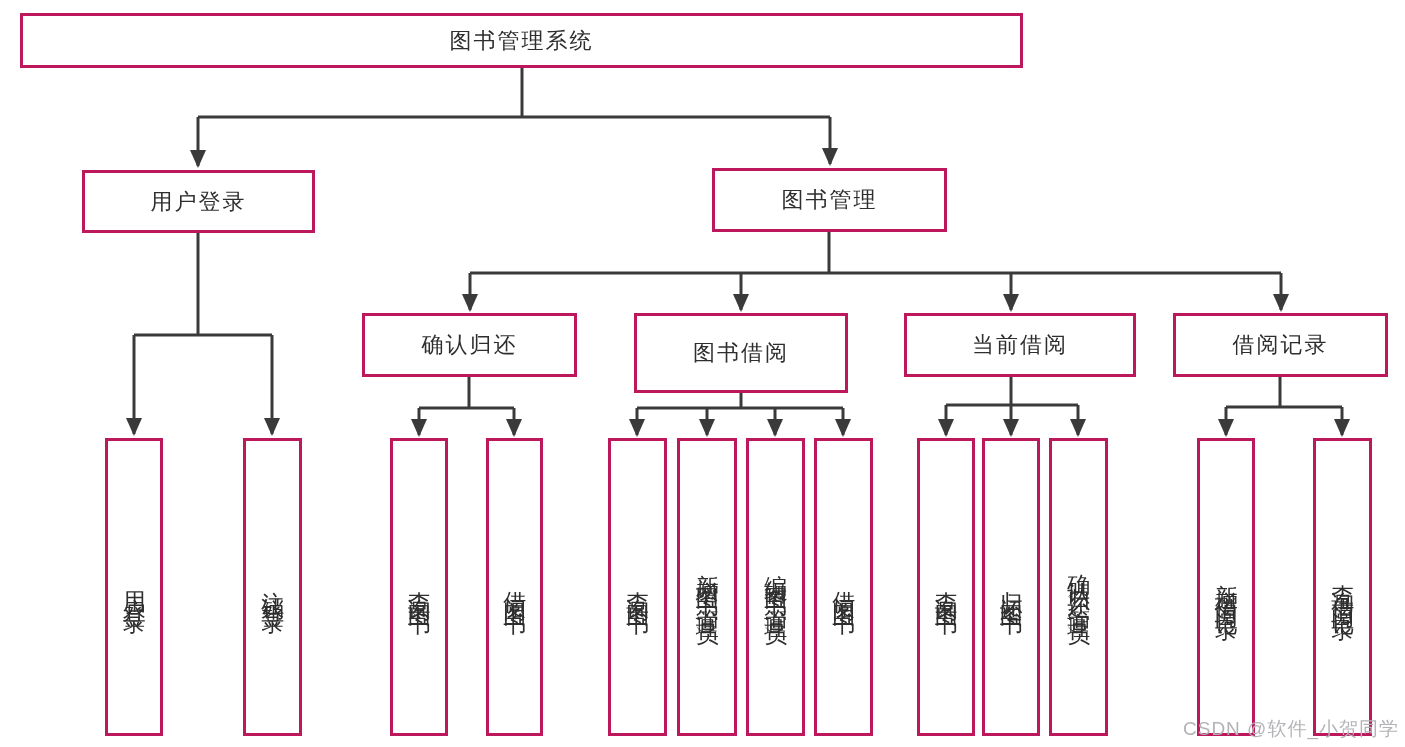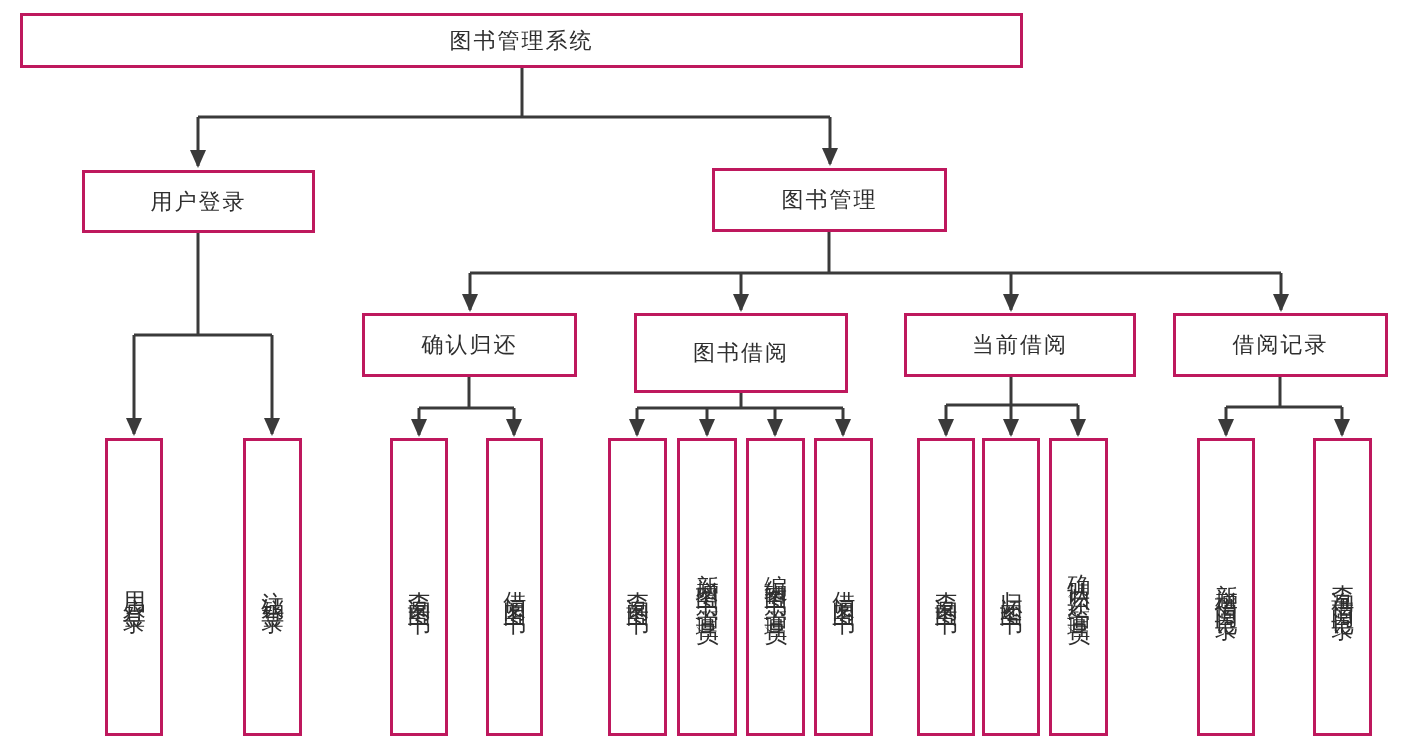--- a/index.html
+++ b/index.html
@@ -135,13 +135,14 @@
   <div class="node vbox" style="left:1049px;top:438px;width:59px;height:298px">
     <span>确认归还（管理员）</span>
   </div>
   <div class="node vbox" style="left:1197px;top:438px;width:58px;height:298px">
     <span>新增借阅记录</span>
   </div>
   <div class="node vbox" style="left:1313px;top:438px;width:59px;height:298px">
     <span>查询借阅记录</span>
   </div>
 
+  <div class="watermark">CSDN @软件_小贺同学</div>
 </div>
 
 </body></html>

